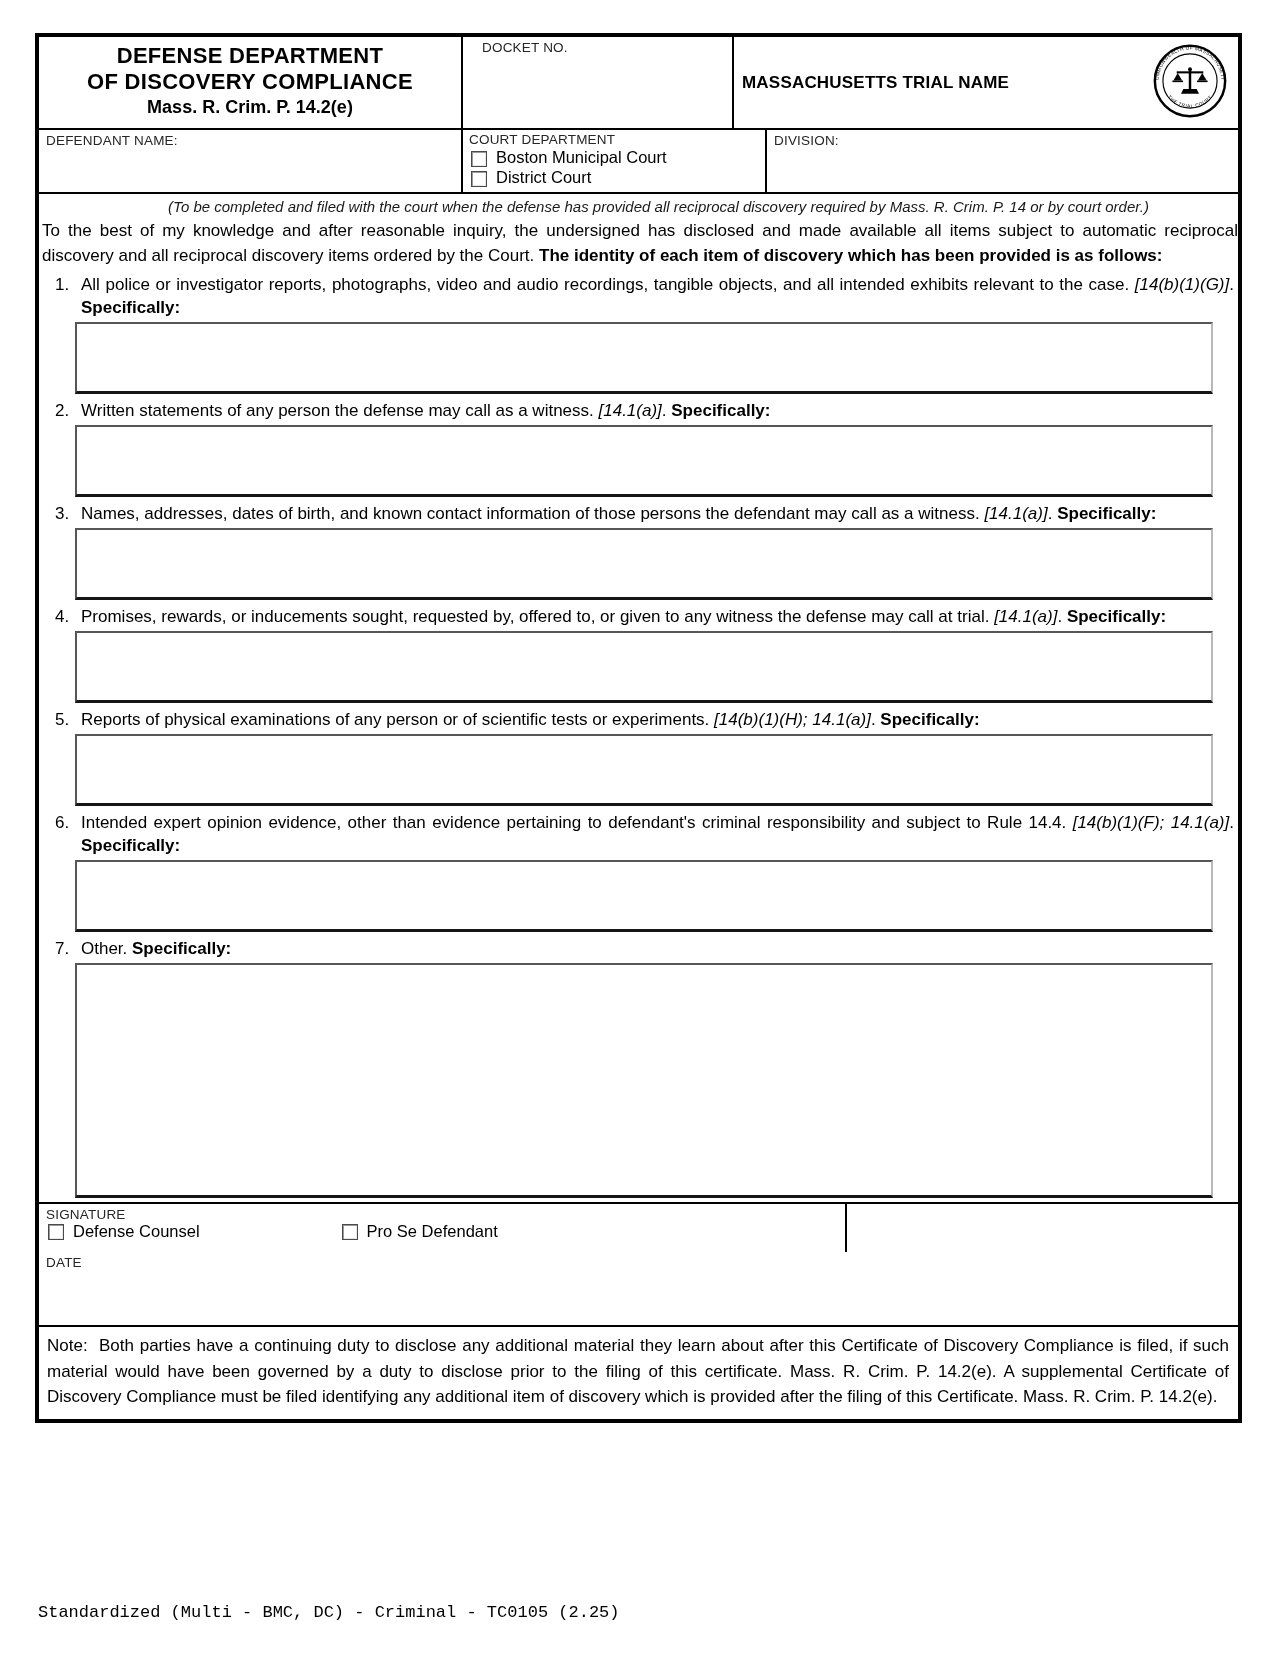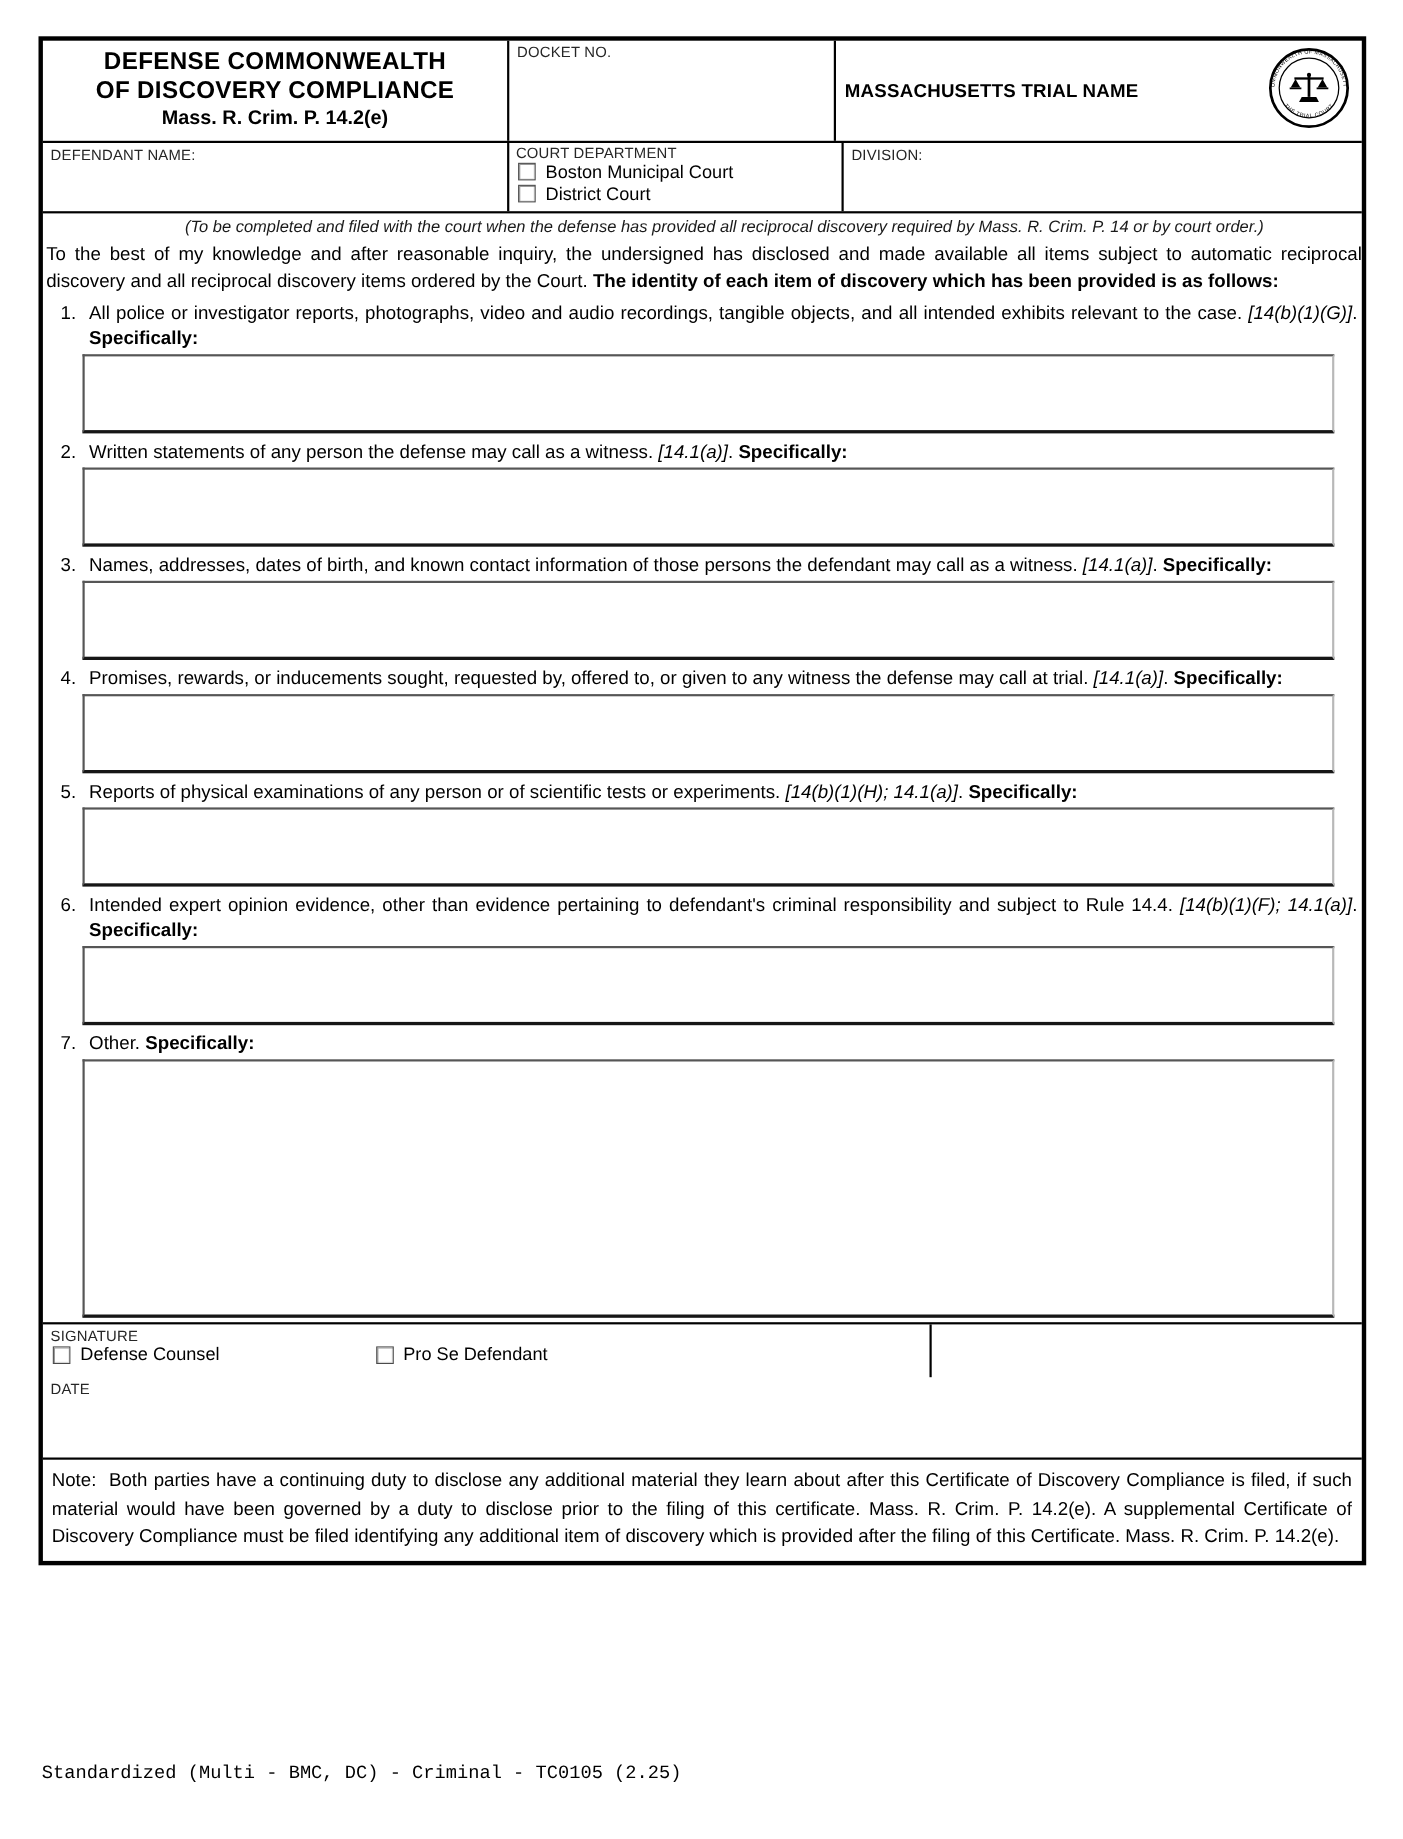--- a/index.html
+++ b/index.html
@@ -19,30 +19,30 @@
     top: 33px;
     width: 1207px;
     border: 4px solid #000;
     background: #fff;
   }
   
   .hdr-row1 { display: flex; border-bottom: 2px solid #000; height: 93px; }
   .c-title { width: 424px; border-right: 2px solid #000; text-align: center; padding-top: 6px; }
   .t1, .t2 { font-weight: bold; font-size: 22px; line-height: 26px; letter-spacing: 0.3px; }
   .t3 { font-weight: bold; font-size: 18px; line-height: 25px; }
-  .c-docket { width: 297px; border-right: 2px solid #000; padding: 3px 7px; }
+  .c-docket { width: 271px; border-right: 2px solid #000; padding: 3px 19px; }
   .lbl { font-size: 13.5px; color: #262626; letter-spacing: 0.2px; }
   .c-court { flex: 1; display: flex; align-items: center; justify-content: space-between; padding: 0 10px 0 8px; }
   .court-name { font-weight: bold; font-size: 17px; letter-spacing: 0.2px; }
   .seal { flex: 0 0 auto; }
   .hdr-row2 { display: flex; border-bottom: 2px solid #000; height: 64px; }
   .c-def { width: 424px; border-right: 2px solid #000; padding: 3px 7px; }
   .c-dept { width: 304px; border-right: 2px solid #000; padding: 2px 6px; }
   .c-div { flex: 1; padding: 3px 7px; }
-  .dept-opt { display: flex; align-items: flex-start; font-size: 16.5px; margin-top: 1px; }
+  .dept-opt { display: flex; align-items: flex-end; font-size: 16.5px; margin-top: 1px; }
   .cb {
     width: 16px; height: 16px; background: #fff;
     border: 1px solid #4a4a4a;
     box-shadow: inset 1px 1px 0 #9a9a9a, inset -1px -1px 0 #e8e8e8;
     margin: 0 9px 0 2px; flex: 0 0 auto; cursor: pointer;
   }
   
   .instruction { text-align: center; font-style: italic; font-size: 15px; padding: 4px 0 2px; color: #1a1a1a; margin-left: 40px; }
   .intro { font-size: 17px; line-height: 25px; padding: 1px 0 0 3px; text-align: justify; }
   .bold { font-weight: bold; }
@@ -81,21 +81,21 @@
   .footer { position: absolute; left: 38px; top: 1603px; font-size: 17px; font-family: Liberation Mono, monospace; }
 </style>
 </head>
 <body>
 
 <div class="page">
   <div class="form">
 
     <div class="hdr-row1">
       <div class="c-title">
-        <div class="t1">DEFENSE COMMONWEALTH</div>
+        <div class="t1">DEFENSE DEPARTMENT</div>
         <div class="t2">OF DISCOVERY COMPLIANCE</div>
         <div class="t3">Mass. R. Crim. P. 14.2(e)</div>
       </div>
       <div class="c-docket">
         <div class="lbl">DOCKET NO.</div>
       </div>
       <div class="c-court">
         <div class="court-name">MASSACHUSETTS TRIAL NAME</div>
         <div class="seal">
           <svg width="76" height="76" viewBox="0 0 80 80" aria-hidden="true">

